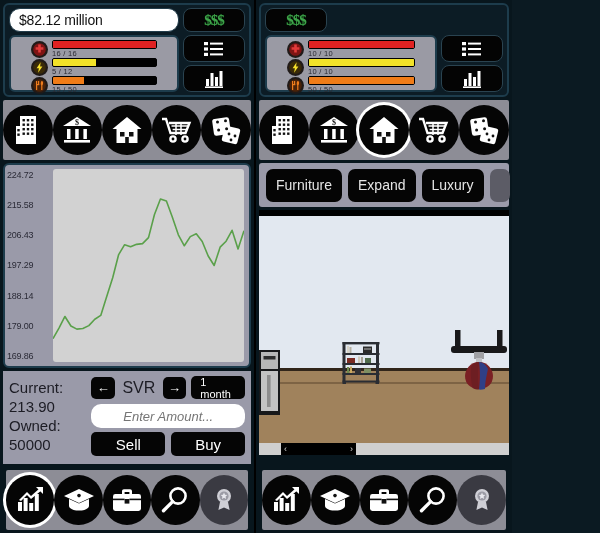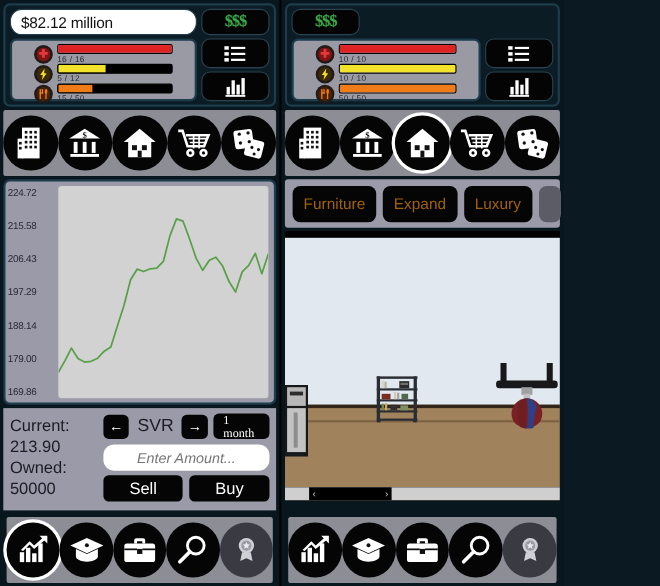--- a/index.html
+++ b/index.html
@@ -93,33 +93,33 @@
   .trade-right { flex:1; display:flex; flex-direction:column; gap:4px; }
   .tr-row { display:flex; align-items:center; gap:5px; height:25px; }
   .sqbtn {
     background:#050505; color:#fff; border-radius:5px; border:none;
     display:flex; align-items:center; justify-content:center; cursor:pointer;
     font-size:13px;
   }
   .arrow { width:26px; height:22px; }
   .ticker { font-size:16px; color:#1c1c24; min-width:38px; text-align:center; }
   .period { margin-left:auto; height:23px; padding:0 9px; font-size:11px; border-radius:5px;
-            background:#050505; color:#fff; display:flex; align-items:center; cursor:pointer;font-family:Liberation Serif, serif;}
+            background:#050505; color:#fff; display:flex; align-items:center; cursor:pointer;}
   .amount {
     height:24px; background:#fff; border-radius:10px; border:none; width:100%;
     text-align:center; font-size:13px; font-style:italic; color:#8a8a8a;
     font-family:"Liberation Sans", sans-serif;
   }
   .bs-row { display:flex; gap:6px; }
   .bs-row .sqbtn { flex:1; height:24px; font-size:15px; }
 
   
   .tabrow { margin:3px; height:44px; background:#9a9aa9; border-radius:3px;
             display:flex; align-items:center; gap:6px; padding:0 7px; }
-  .tab { height:33px; background:#050505; color:#a16207; border-radius:7px;
+  .tab { height:33px; background:#050505; color:#e5e5e5; border-radius:7px;
          display:flex; align-items:center; justify-content:center; padding:0 10px;
          font-size:14px; cursor:pointer; }
   .tab.empty { background:#5c5c66; flex:1; }
 
   .room { margin:0 3px; height:245px; background:#000; position:relative; overflow:hidden;
           border-top:3px solid #000; }
   .room-inner { position:absolute; left:0; right:0; top:3px; bottom:12px; overflow:hidden;}
   .wall { position:absolute; left:0; right:0; top:0; height:152px; background:#e2e8f0; }
   .floor { position:absolute; left:0; right:0; top:152px; bottom:0; background:#a0825c; }
   .floor-line { position:absolute; left:0; right:0; top:152px; height:3px; background:#31251a;}

